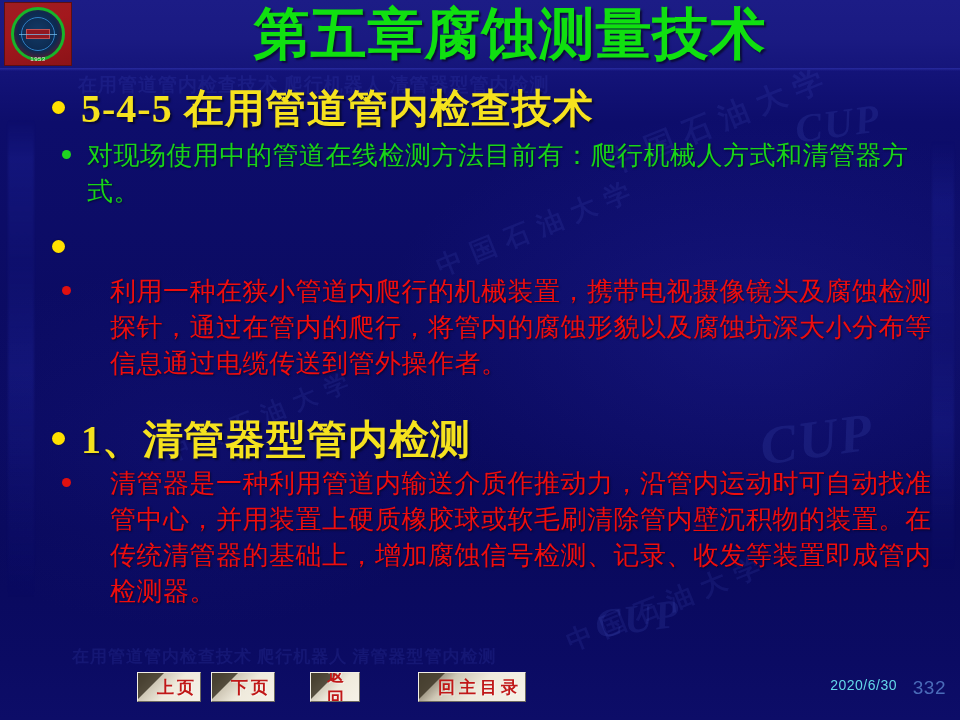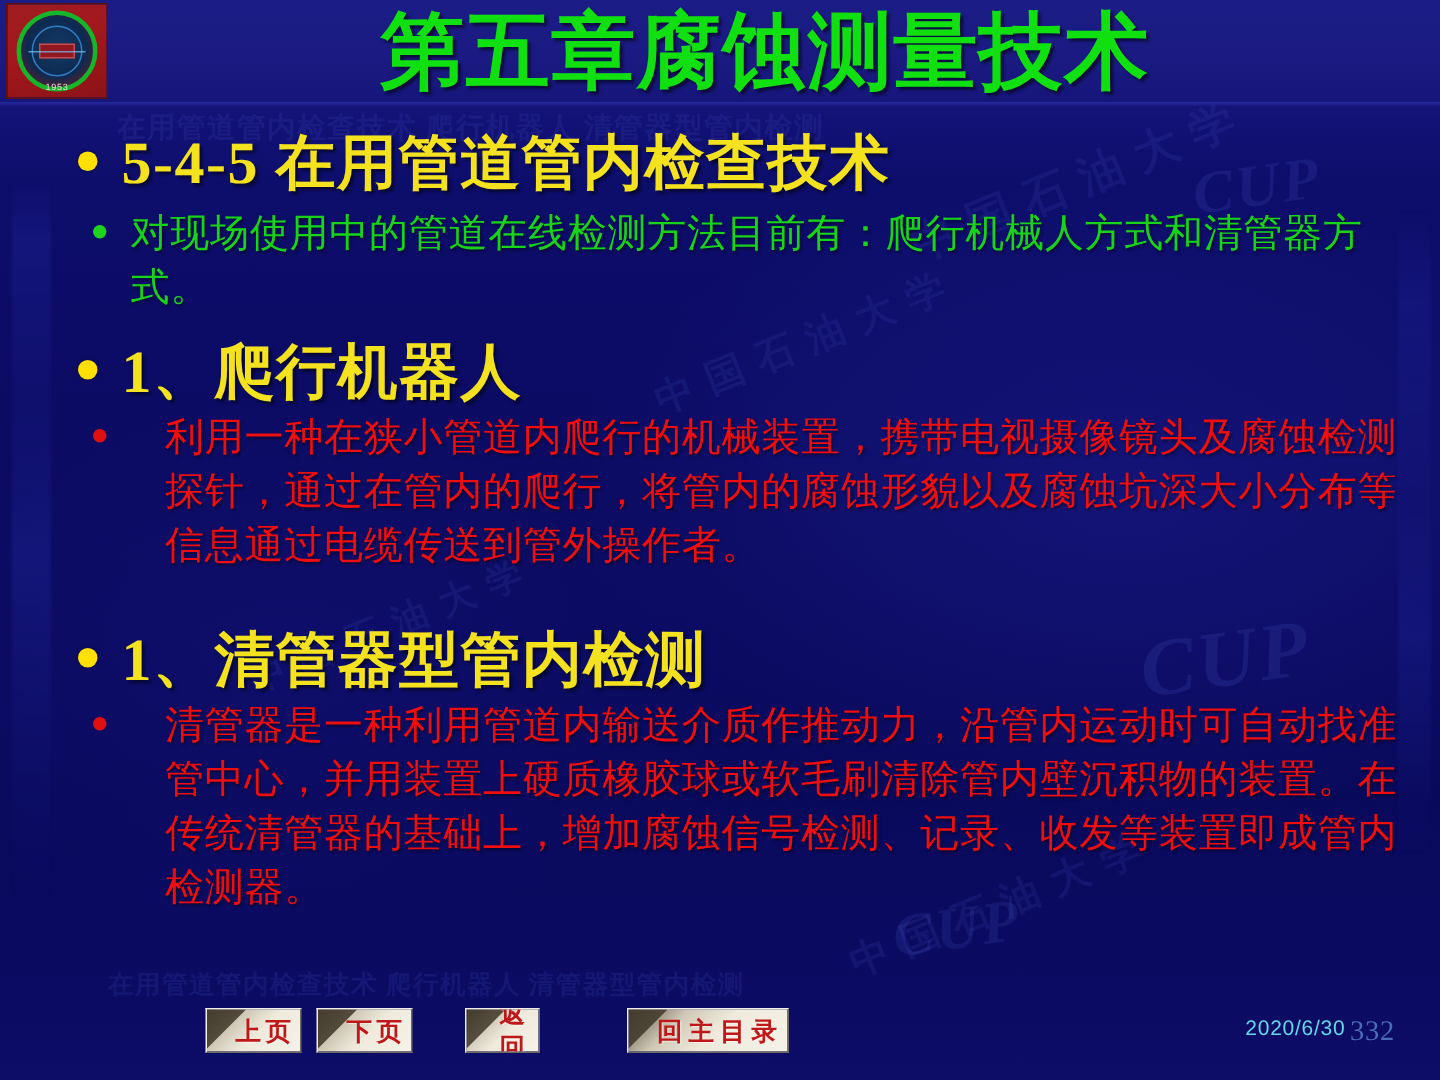--- a/index.html
+++ b/index.html
@@ -174,21 +174,21 @@
 
   
   #row-h1   { top: 9px;   left: 52px; }
   #row-p1   { top: 60px;  left: 62px; width: 870px; }
   #row-h2   { top: 148px; left: 52px; }
   #row-p2   { top: 196px; left: 62px; width: 870px; }
   #row-h3   { top: 340px; left: 52px; }
   #row-p3   { top: 388px; left: 62px; width: 870px; }
 
   
-  #footer { position: absolute; bottom: 0; left: 0; width: 960px; height: 58px; text-align: center; }
+  #footer { position: absolute; bottom: 0; left: 0; width: 960px; height: 58px; }
   .navbtn {
     position: absolute; top: 10px;
     height: 30px;
     border: 1px solid #f2efe6;
     border-right-color: #6d6a60;
     border-bottom-color: #6d6a60;
     background: linear-gradient(135deg, #6b6454 0%, #8d8573 14%, #cfc8b6 30%, #efeadc 55%, #f6f2e8 100%);
     display: flex; align-items: center; justify-content: center;
     overflow: hidden;
     cursor: pointer;
@@ -217,22 +217,22 @@
   #btn-home span { letter-spacing: 4px; }
 
   #footer-date {
     position: absolute; top: 15px; right: 63px;
     font-family: "Liberation Sans", "DejaVu Sans", sans-serif;
     font-size: 14px;
     color: #63d7e8;
     letter-spacing: .5px;
   }
   #footer-page {
-    position: absolute; top: 15px; right: 30px;
-    font-family: Liberation Serif, serif;
+    position: absolute; top: 15px; right: 14px;
+    font-family: Liberation Sans, sans-serif;
     font-size: 19px;
     color: #4a6bb8;
     letter-spacing: .5px;
   }
 </style>
 </head>
 <body>
 
 <div id="slide">
 
@@ -269,21 +269,20 @@
       <div class="txt lvl1">5-4-5 在用管道管内检查技术</div>
     </div>
 
     <div class="bullet-row" id="row-p1">
       <div class="dot small green"></div>
       <div class="txt lvl2 green">对现场使用中的管道在线检测方法目前有：爬行机械人方式和清管器方式。</div>
     </div>
 
     <div class="bullet-row" id="row-h2">
       <div class="dot yellow"></div>
-      <div class="txt lvl1">1、爬行机器人</div>
     </div>
 
     <div class="bullet-row" id="row-p2">
       <div class="dot small red"></div>
       <div class="txt lvl2 red">利用一种在狭小管道内爬行的机械装置，携带电视摄像镜头及腐蚀检测探针，通过在管内的爬行，将管内的腐蚀形貌以及腐蚀坑深大小分布等信息通过电缆传送到管外操作者。</div>
     </div>
 
     <div class="bullet-row" id="row-h3">
       <div class="dot yellow"></div>
       <div class="txt lvl1">1、清管器型管内检测</div>

